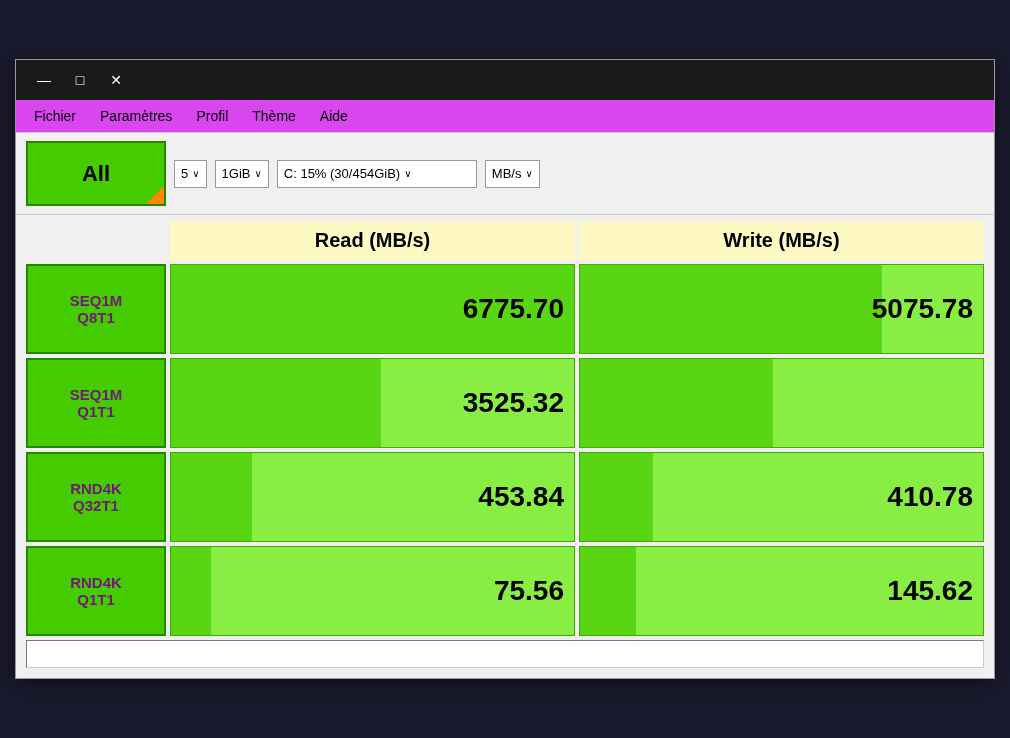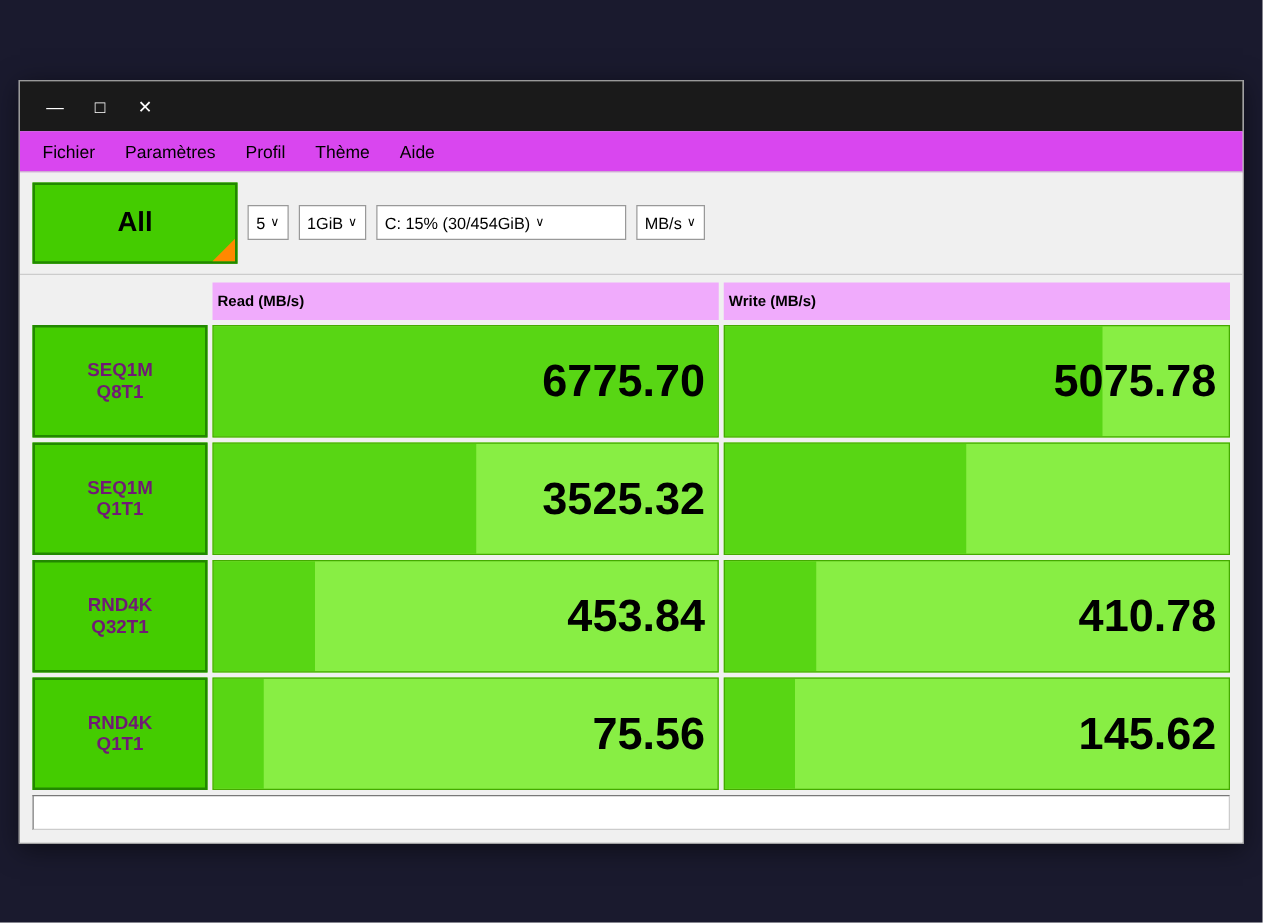--- a/index.html
+++ b/index.html
@@ -93,21 +93,21 @@
       align-items: center;
       gap: 8px;
       border-bottom: 1px solid #ccc;
     }
 
     .all-btn {
       background: #44cc00;
       color: black;
       font-weight: bold;
       font-size: 22px;
-      width: 164px;
+      width: 140px;
       height: 65px;
       border: 2px solid #228800;
       cursor: pointer;
       display: flex;
       align-items: center;
       justify-content: center;
       position: relative;
     }
 
     .all-btn::after {
@@ -144,25 +144,25 @@
       padding: 6px 10px;
     }
 
     .results-grid {
       display: grid;
       grid-template-columns: 140px 1fr 1fr;
       gap: 4px;
     }
 
     .col-header {
-      text-align: left;
+      text-align: center;
       font-weight: bold;
-      font-size: 12px;
+      font-size: 20px;
       padding: 8px 4px;
-      background: #f0abfc;
+      background: #fef9c3;
     }
 
     .row-label {
       background: #44cc00;
       border: 2px solid #228800;
       display: flex;
       flex-direction: column;
       align-items: center;
       justify-content: center;
       font-weight: bold;
@@ -186,21 +186,21 @@
     .result-cell .bar {
       position: absolute;
       top: 0;
       left: 0;
       height: 100%;
       background: #44cc00;
       opacity: 0.7;
     }
 
     .result-value {
-      font-size: 36px;
+      font-size: 28px;
       font-weight: bold;
       color: black;
       position: relative;
       z-index: 1;
       text-align: center;
     }
 
     .status-bar {
       background: white;
       border: 1px inset #ccc;

